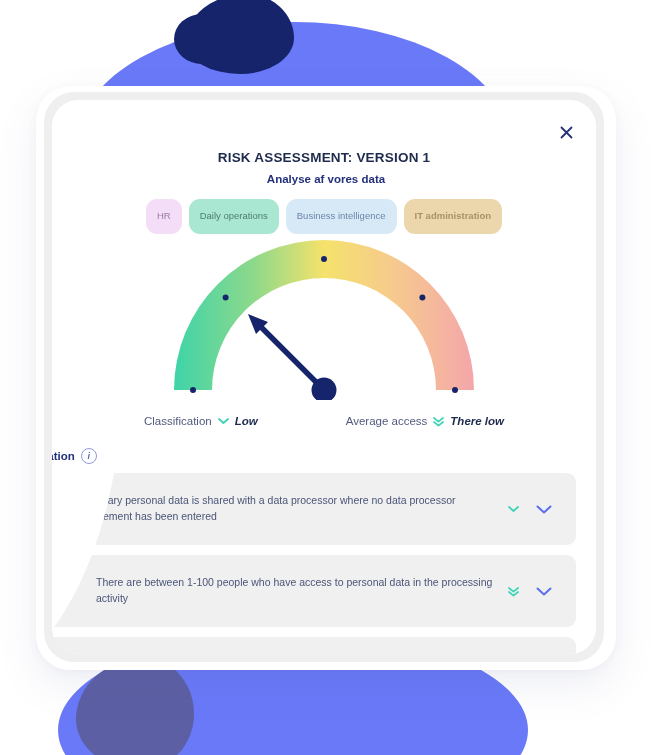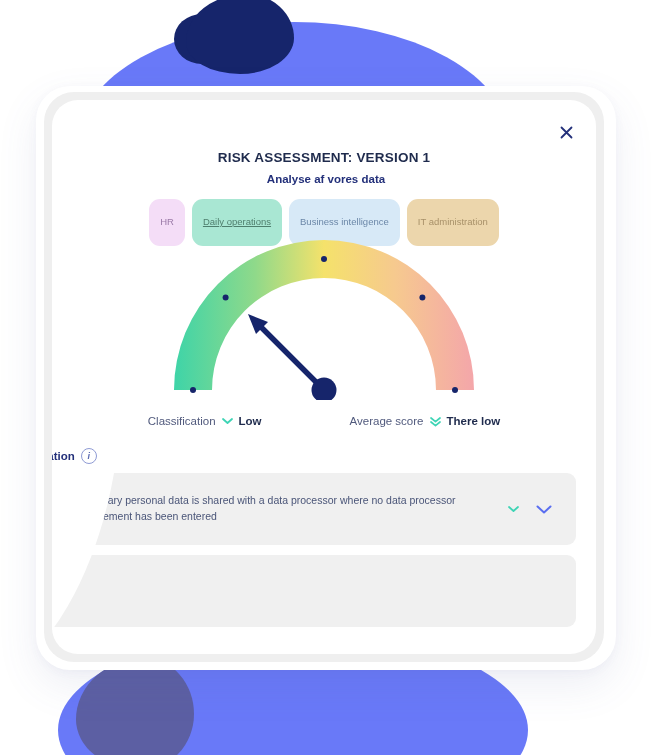--- a/index.html
+++ b/index.html
@@ -156,21 +156,21 @@
     left: 0;
     right: 0;
     top: 99px;
     display: flex;
     justify-content: center;
     align-items: center;
     gap: 7px;
   }
   .tag {
     border-radius: 11px;
-    padding: 18px 11px;
+    padding: 12px 11px;
     font-size: 9.5px;
     line-height: 1.15;
     white-space: nowrap;
     cursor: pointer;
   }
 
   
   #gauge-wrap {
     position: absolute;
     left: 0;
@@ -194,20 +194,21 @@
   }
   .legend-item {
     display: flex;
     align-items: center;
     gap: 6px;
     cursor: pointer;
   }
   .legend-value {
     font-weight: bold;
     color: #1f2b4d;
+    font-style: italic;
   }
   .chev-teal { color: #3ed4b5; display: inline-flex; }
 
   
   #classification-header {
     position: absolute;
     left: -52px;
     top: 348px;
     display: flex;
     align-items: center;
@@ -285,23 +286,23 @@
       <svg width="13" height="13" viewBox="0 0 13 13" aria-hidden="true">
         <path d="M1.5 1.5 L11.5 11.5 M11.5 1.5 L1.5 11.5" stroke="#23307a" stroke-width="1.8" stroke-linecap="round" fill="none"></path>
       </svg>
     </div>
 
     <div id="title">RISK ASSESSMENT: VERSION 1</div>
     <div id="subtitle">Analyse af vores data</div>
 
     <div id="tag-row">
       <span class="tag" style="background:#f4ddf7;color:#9b7aa8;">HR</span>
-      <span class="tag" style="background:#a9e7d3;color:#4f7f6e;text-decoration:underline;">Daily operations</span>
+      <span class="tag" style="background:#a9e7d3;color:#4f7f6e;">Daily operations</span>
       <span class="tag" style="background:#d7e9f7;color:#6b87a8;text-align:center;">Business intelligence</span>
-      <span class="tag" style="background:#ecd6ac;color:#a89169;">IT administration</span>
+      <span class="tag" style="background:#ecd6ac;color:#a89169;font-weight:bold;">IT administration</span>
     </div>
 
     <div id="gauge-wrap">
       <svg id="gauge-svg" width="360" height="160" viewBox="0 0 360 160" aria-hidden="true">
         <defs>
           <linearGradient id="gaugeGrad" x1="0" y1="0" x2="1" y2="0">
             <stop offset="0%" stop-color="#3ed4a8"></stop>
             <stop offset="27%" stop-color="#8fd98a"></stop>
             <stop offset="50%" stop-color="#f5e26b"></stop>
             <stop offset="74%" stop-color="#f6c98f"></stop>
@@ -330,21 +331,21 @@
         <span>Classification</span>
         <span class="chev-teal">
           <svg width="11" height="8" viewBox="0 0 11 8" aria-hidden="true">
             <path d="M1 2 L5.5 6 L10 2" stroke="#3ed4b5" stroke-width="1.8" fill="none" stroke-linecap="round" stroke-linejoin="round"></path>
           </svg>
         </span>
         <span class="legend-value">Low</span>
       </div>
 
       <div class="legend-item">
-        <span>Average score</span>
+        <span>Average access</span>
         <span class="chev-teal">
           <svg width="11" height="11" viewBox="0 0 11 11" aria-hidden="true">
             <path d="M1 2 L5.5 5.6 L10 2" stroke="#3ed4b5" stroke-width="1.7" fill="none" stroke-linecap="round" stroke-linejoin="round"></path>
             <path d="M1 6 L5.5 9.6 L10 6" stroke="#3ed4b5" stroke-width="1.7" fill="none" stroke-linecap="round" stroke-linejoin="round"></path>
           </svg>
         </span>
         <span class="legend-value">There low</span>
       </div>
     </div>
 
@@ -364,20 +365,36 @@
             </svg>
           </span>
           <span class="row-chev-blue">
             <svg width="16" height="11" viewBox="0 0 16 11" aria-hidden="true">
               <path d="M1.5 2.5 L8 8.5 L14.5 2.5" stroke="#5a6ef0" stroke-width="2" fill="none" stroke-linecap="round" stroke-linejoin="round"></path>
             </svg>
           </span>
         </div>
       </div>
 
+      <div class="row" style="padding-left:84px;">
+        <div class="row-text">There are between 1-100 people who have access to personal data in the processing activity</div>
+        <div class="row-actions">
+          <span class="row-chev-teal">
+            <svg width="11" height="11" viewBox="0 0 11 11" aria-hidden="true">
+              <path d="M1 2 L5.5 5.6 L10 2" stroke="#3ed4b5" stroke-width="1.7" fill="none" stroke-linecap="round" stroke-linejoin="round"></path>
+              <path d="M1 6 L5.5 9.6 L10 6" stroke="#3ed4b5" stroke-width="1.7" fill="none" stroke-linecap="round" stroke-linejoin="round"></path>
+            </svg>
+          </span>
+          <span class="row-chev-blue">
+            <svg width="16" height="11" viewBox="0 0 16 11" aria-hidden="true">
+              <path d="M1.5 2.5 L8 8.5 L14.5 2.5" stroke="#5a6ef0" stroke-width="2" fill="none" stroke-linecap="round" stroke-linejoin="round"></path>
+            </svg>
+          </span>
+        </div>
+      </div>
 
       <div class="row" style="padding-left:96px;">
         
         
       </div>
 
     </div>
 
     <div id="left-curve-mask"></div>
 

